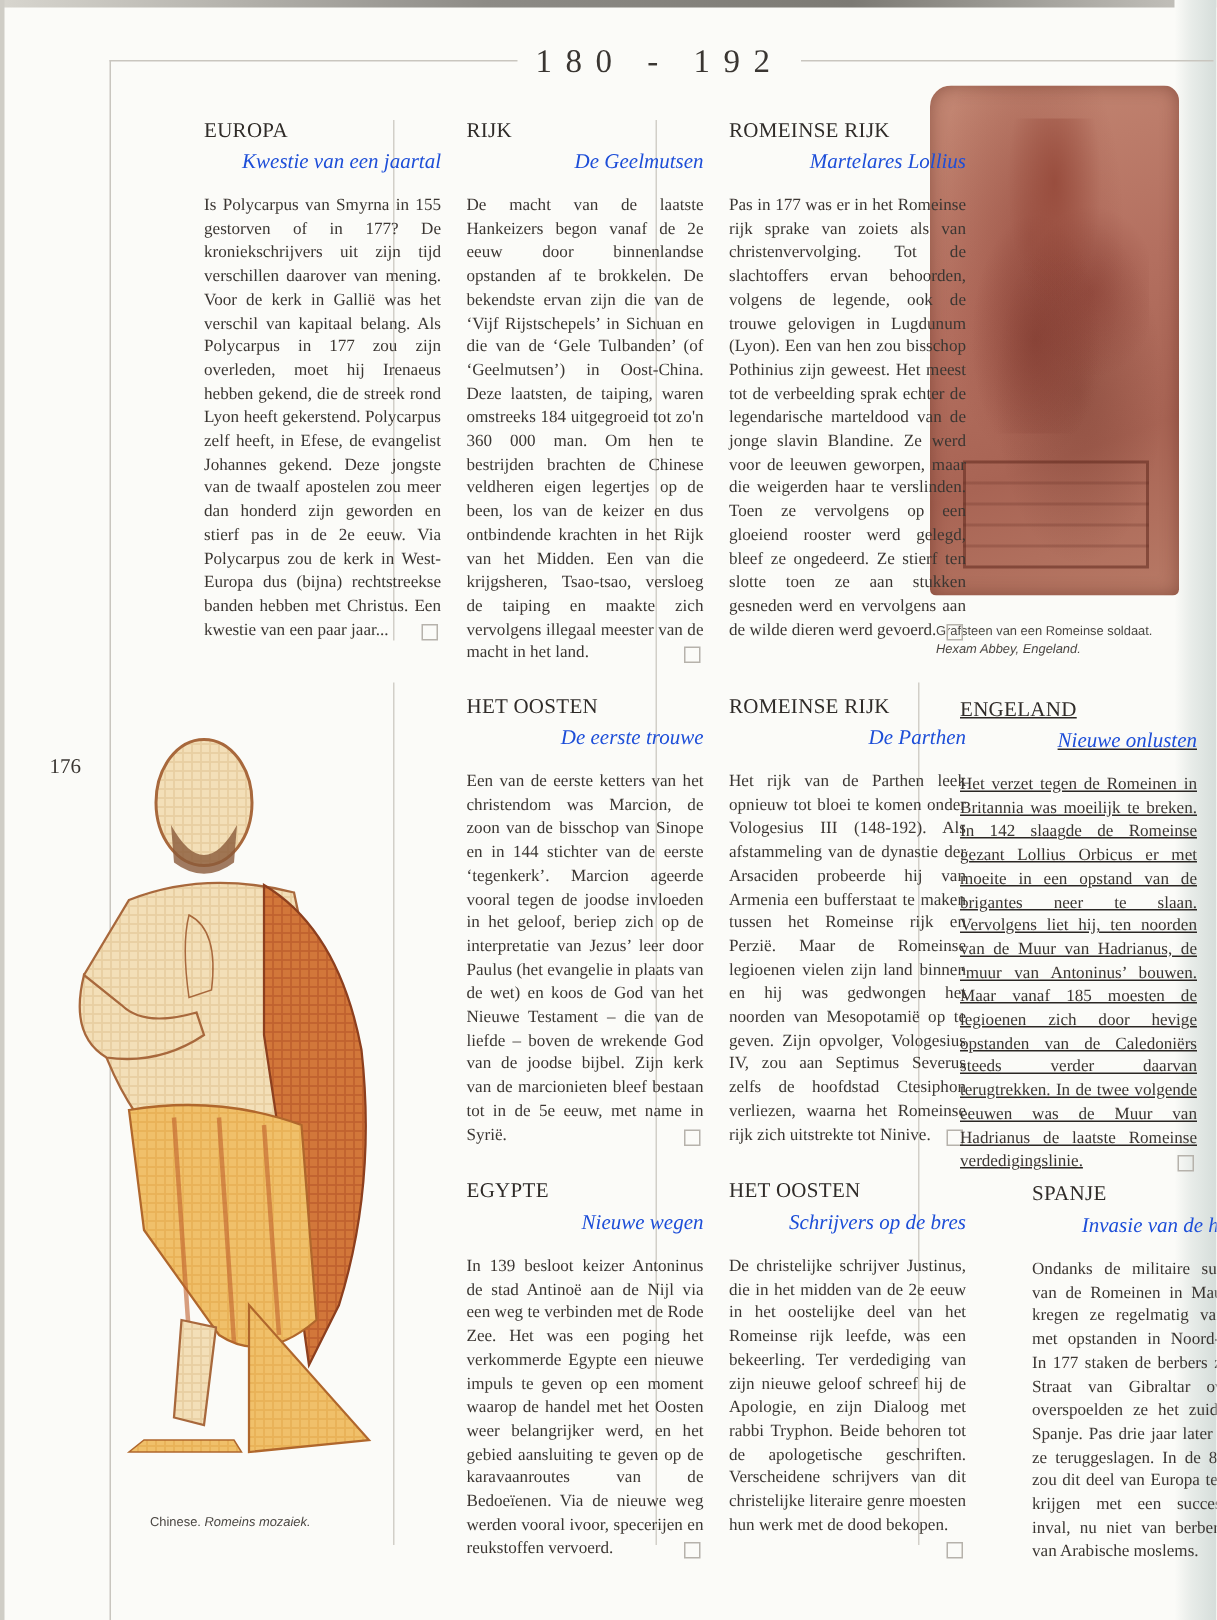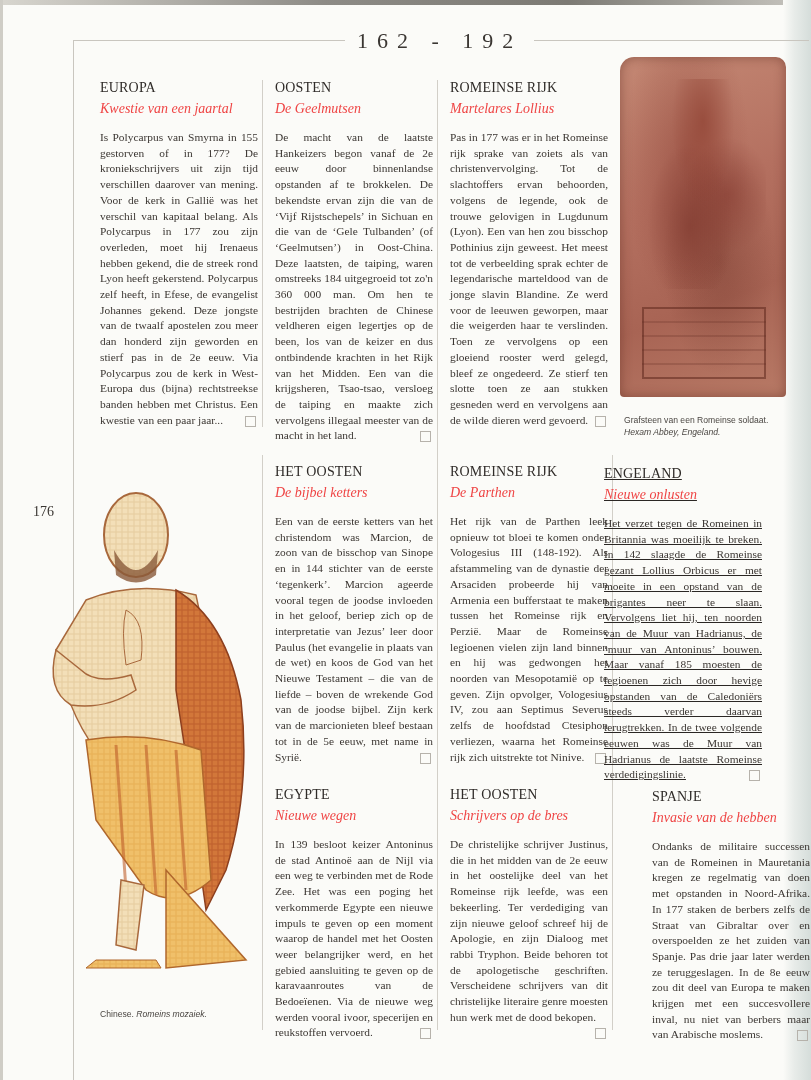--- a/index.html
+++ b/index.html
@@ -23,27 +23,28 @@
     border-left: 1px solid #c9c6bf; border-top: 1px solid #c9c6bf;
   }
   .yearband {
     position: absolute; top: 28px; left: 345px;
     background: #fbfbf8; padding: 0 12px;
     font-size: 22px; letter-spacing: 9px; color: #3a3632;
   }
   .pagenum { position: absolute; left: 33px; top: 504px; font-size: 14px; color: #3a3632; }
   .col-rule { position: absolute; width: 1px; background: #d2cfc8; }
 
-  .article { position: absolute; width: 158px; }
+  .article { position: absolute; width: 158px; margin-left: 36px; }
   .region {
     font-size: 14px; letter-spacing: 0.2px; color: #2f2b28; margin: 0 0 5px 0;
   }
   .headline {
-    font-style: italic; font-size: 14px; color: #ef4444; margin: 0 0 13px 0;
+    font-style: italic; font-size: 14px; color: #1d4ed8; margin: 0 0 13px 0;
     font-weight: normal;
+    text-align: right;
   }
   .body {
     font-size: 11.4px; line-height: 15.7px; text-align: justify; color: #3b3632;
     hyphens: manual;
   }
   .endmark {
     display: inline-block; width: 9px; height: 9px; border: 1px solid #b6b2ab;
     float: right; margin-top: 3px; margin-right: 2px;
   }
   .caption {
@@ -79,21 +80,21 @@
   .mosaic { position: absolute; left: 26px; top: 490px; width: 230px; height: 480px; }
 </style>
 </head>
 <body>
 
 <div class="topshade"></div>
 <div class="leftedge"></div>
 <div class="rightedge"></div>
 
 <div class="frame"></div>
-<div class="yearband">162 - 192</div>
+<div class="yearband">180 - 192</div>
 <div class="pagenum">176</div>
 
 <div class="col-rule" style="left:262px; top:80px; height:347px;"></div>
 <div class="col-rule" style="left:437px; top:80px; height:950px;"></div>
 <div class="col-rule" style="left:612px; top:455px; height:575px;"></div>
 <div class="col-rule" style="left:262px; top:455px; height:575px;"></div>
 
 <div class="stone">
   <div class="rider"></div>
   <div class="inscr"></div>
@@ -140,34 +141,34 @@
   <i>Romeins mozaiek.</i>
 </div>
 
 <div class="article" style="left:100px; top:80px;">
   <div class="region">EUROPA</div>
   <div class="headline">Kwestie van een jaartal</div>
   <div class="body"><span>Is Polycarpus van Smyrna in 155 gestorven of in 177? De kroniekschrijvers uit zijn tijd verschillen daarover van mening. Voor de kerk in Gallië was het verschil van kapitaal belang. Als Polycarpus in 177 zou zijn overleden, moet hij Irenaeus hebben gekend, die de streek rond Lyon heeft gekerstend. Polycarpus zelf heeft, in Efese, de evangelist Johannes gekend. Deze jongste van de twaalf apostelen zou meer dan honderd zijn geworden en stierf pas in de 2e eeuw. Via Polycarpus zou de kerk in West-Europa dus (bijna) rechtstreekse banden hebben met Christus. Een kwestie van een paar jaar...</span><span class="endmark"></span></div>
 </div>
 
 <div class="article" style="left:275px; top:80px;">
-  <div class="region">OOSTEN</div>
+  <div class="region">RIJK</div>
   <div class="headline">De Geelmutsen</div>
   <div class="body"><span>De macht van de laatste Hankeizers begon vanaf de 2e eeuw door binnenlandse opstanden af te brokkelen. De bekendste ervan zijn die van de ‘Vijf Rijstschepels’ in Sichuan en die van de ‘Gele Tulbanden’ (of ‘Geelmutsen’) in Oost-China. Deze laatsten, de taiping, waren omstreeks 184 uitgegroeid tot zo'n 360 000 man. Om hen te bestrijden brachten de Chinese veldheren eigen legertjes op de been, los van de keizer en dus ontbindende krachten in het Rijk van het Midden. Een van die krijgsheren, Tsao-tsao, versloeg de taiping en maakte zich vervolgens illegaal meester van de macht in het land.</span><span class="endmark"></span></div>
 </div>
 
 <div class="article" style="left:450px; top:80px;">
   <div class="region">ROMEINSE RIJK</div>
   <div class="headline">Martelares Lollius</div>
   <div class="body"><span>Pas in 177 was er in het Romeinse rijk sprake van zoiets als van christenvervolging. Tot de slachtoffers ervan behoorden, volgens de legende, ook de trouwe gelovigen in Lugdunum (Lyon). Een van hen zou bisschop Pothinius zijn geweest. Het meest tot de verbeelding sprak echter de legendarische marteldood van de jonge slavin Blandine. Ze werd voor de leeuwen geworpen, maar die weigerden haar te verslinden. Toen ze vervolgens op een gloeiend rooster werd gelegd, bleef ze ongedeerd. Ze stierf ten slotte toen ze aan stukken gesneden werd en vervolgens aan de wilde dieren werd gevoerd.</span><span class="endmark"></span></div>
 </div>
 
 <div class="article" style="left:275px; top:464px;">
   <div class="region">HET OOSTEN</div>
-  <div class="headline">De bijbel ketters</div>
+  <div class="headline">De eerste trouwe</div>
   <div class="body"><span>Een van de eerste ketters van het christendom was Marcion, de zoon van de bisschop van Sinope en in 144 stichter van de eerste ‘tegenkerk’. Marcion ageerde vooral tegen de joodse invloeden in het geloof, beriep zich op de interpretatie van Jezus’ leer door Paulus (het evangelie in plaats van de wet) en koos de God van het Nieuwe Testament – die van de liefde – boven de wrekende God van de joodse bijbel. Zijn kerk van de marcionieten bleef bestaan tot in de 5e eeuw, met name in Syrië.</span><span class="endmark"></span></div>
 </div>
 
 <div class="article" style="left:450px; top:464px;">
   <div class="region">ROMEINSE RIJK</div>
   <div class="headline">De Parthen</div>
   <div class="body"><span>Het rijk van de Parthen leek opnieuw tot bloei te komen onder Vologesius III (148-192). Als afstammeling van de dynastie der Arsaciden probeerde hij van Armenia een bufferstaat te maken tussen het Romeinse rijk en Perzië. Maar de Romeinse legioenen vielen zijn land binnen en hij was gedwongen het noorden van Mesopotamië op te geven. Zijn opvolger, Vologesius IV, zou aan Septimus Severus zelfs de hoofdstad Ctesiphon verliezen, waarna het Romeinse rijk zich uitstrekte tot Ninive.</span><span class="endmark"></span></div>
 </div>
 
 <div class="article" style="left:604px; top:466px;text-decoration:underline;">

